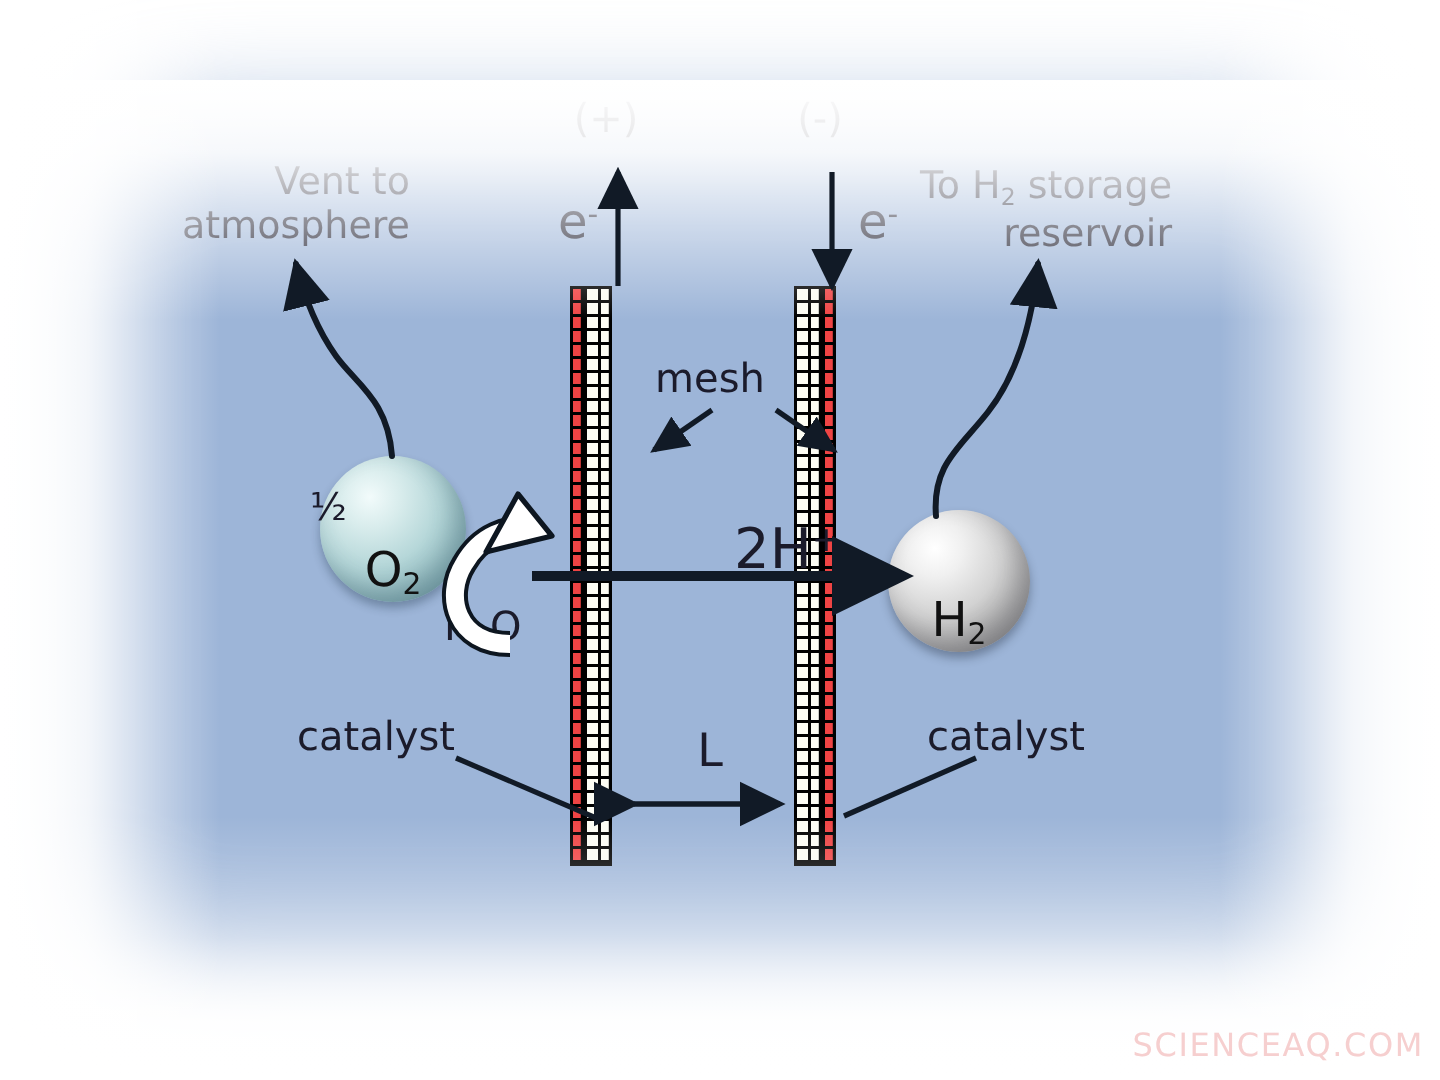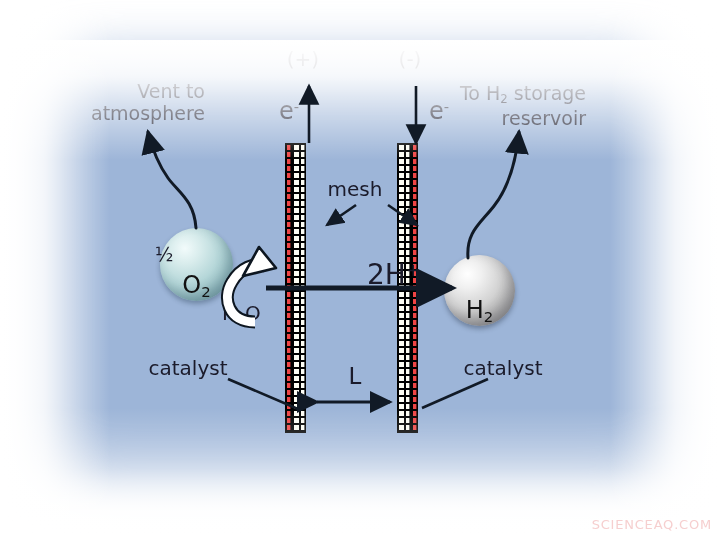--- a/index.html
+++ b/index.html
@@ -143,21 +143,21 @@
     left: 0; top: 0;
     width: 720px; height: 540px;
     overflow: visible;
   }
   #svg-under { z-index: 2; }
   #svg-over  { z-index: 6; }
 
   .wm {
     position: absolute;
     right: 8px; bottom: 8px;
-    font-size: 13px;
+    font-size: 16px;
     letter-spacing: 0.8px;
     color: #f6cfcf;
   }
 </style>
 </head>
 <body>
 
 <div id="stage">
 
   <div class="bg-blur"></div>

